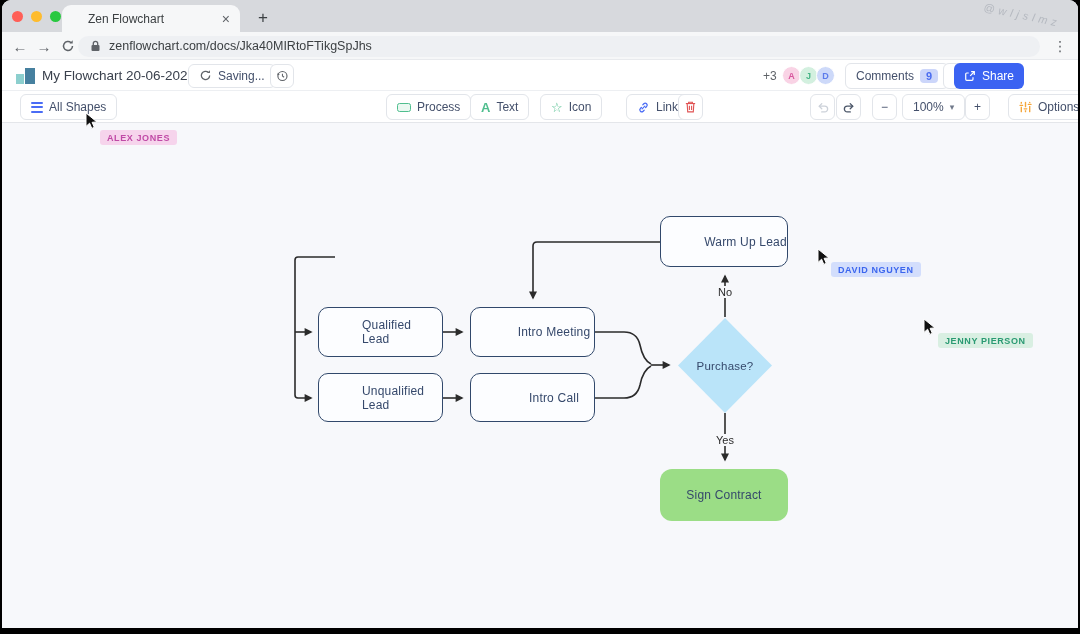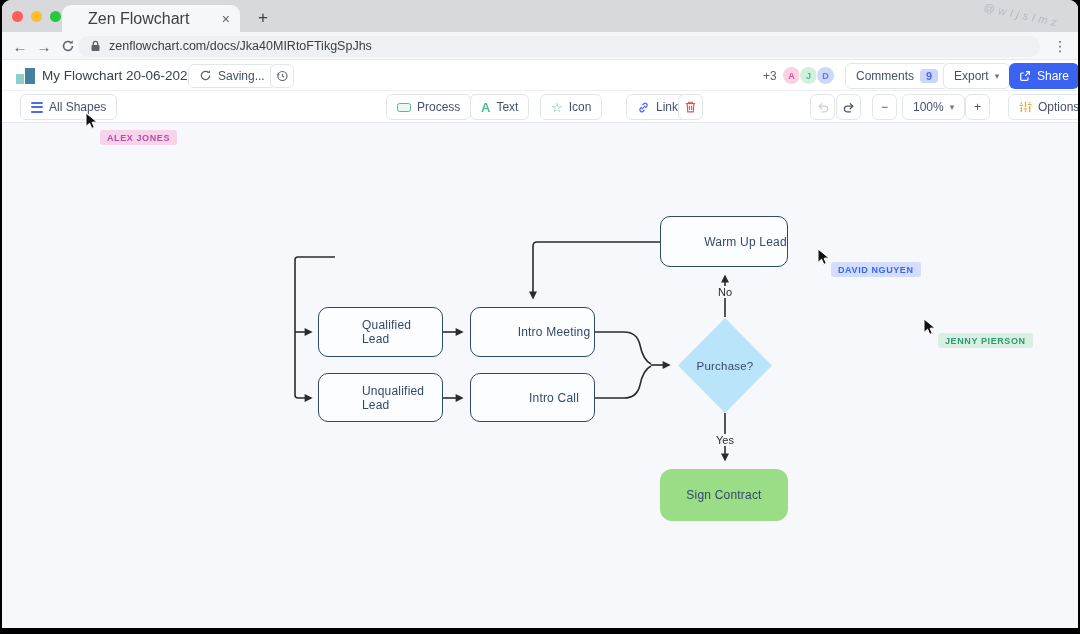--- a/index.html
+++ b/index.html
@@ -9,21 +9,21 @@
             background:#f7f8fb; border-radius:9px 9px 0 0; overflow:hidden; }
 
   
   .tabstrip { position:absolute; left:0; top:0; width:100%; height:32px;
               background:#d7d9dd; z-index:20; }
   .lights { position:absolute; left:10px; top:10.5px; display:flex; gap:8px; }
   .light { width:11px; height:11px; border-radius:50%; }
   .tab { position:absolute; left:60px; top:5px; width:178px; height:27px;
          background:#f6f7f8; border-radius:9px 9px 0 0; display:flex;
          align-items:center; padding:0 10px 0 26px; }
-  .tab-title { font-size:16px; color:#3c4043; flex:1; }
+  .tab-title { font-size:12px; color:#3c4043; flex:1; }
   .tab-close { font-size:14px; color:#5f6368; margin-left:8px; cursor:default; }
   .newtab { position:absolute; left:248px; top:5px; width:26px; height:26px;
             display:flex; align-items:center; justify-content:center;
             font-size:17px; color:#3c4043; }
   .watermark { position:absolute; right:16px; top:9px; z-index:60;
                transform:rotate(12deg); color:rgba(140,146,158,.45);
                font-size:11px; letter-spacing:4px; font-style:italic; }
 
   
   .urlrow { position:absolute; left:0; top:32px; width:100%; height:28px;
@@ -161,21 +161,21 @@
     <div class="avatar" style="left:814px; background:#cdd9f9; color:#5d7ceb;">D</div>
 
     <div class="btn" style="left:843px; top:2.5px;">
       <span>Comments</span>
       <span class="badge">9</span>
     </div>
     <div class="btn" style="left:941px; top:2.5px;">
       <span>Export</span>
       <span class="caret">▾</span>
     </div>
-    <div class="btn share" style="left:1007px; top:2.5px;">
+    <div class="btn share" style="left:952px; top:2.5px;">
       <span>
         <svg width="12" height="12" viewBox="0 0 14 14">
             <path d="M5.5 3.5H3.2c-.7 0-1.2.5-1.2 1.2v6.1c0 .7.5 1.2 1.2 1.2h6.1c.7 0 1.2-.5 1.2-1.2V8.5" fill="none" stroke="#fff" stroke-width="1.4"></path>
             <path d="M8.3 2h3.7v3.7" fill="none" stroke="#fff" stroke-width="1.4"></path>
             <path d="M12 2L7.2 6.8" stroke="#fff" stroke-width="1.4"></path>
           </svg>
       </span>
       <span>Share</span>
     </div>
   </div>

